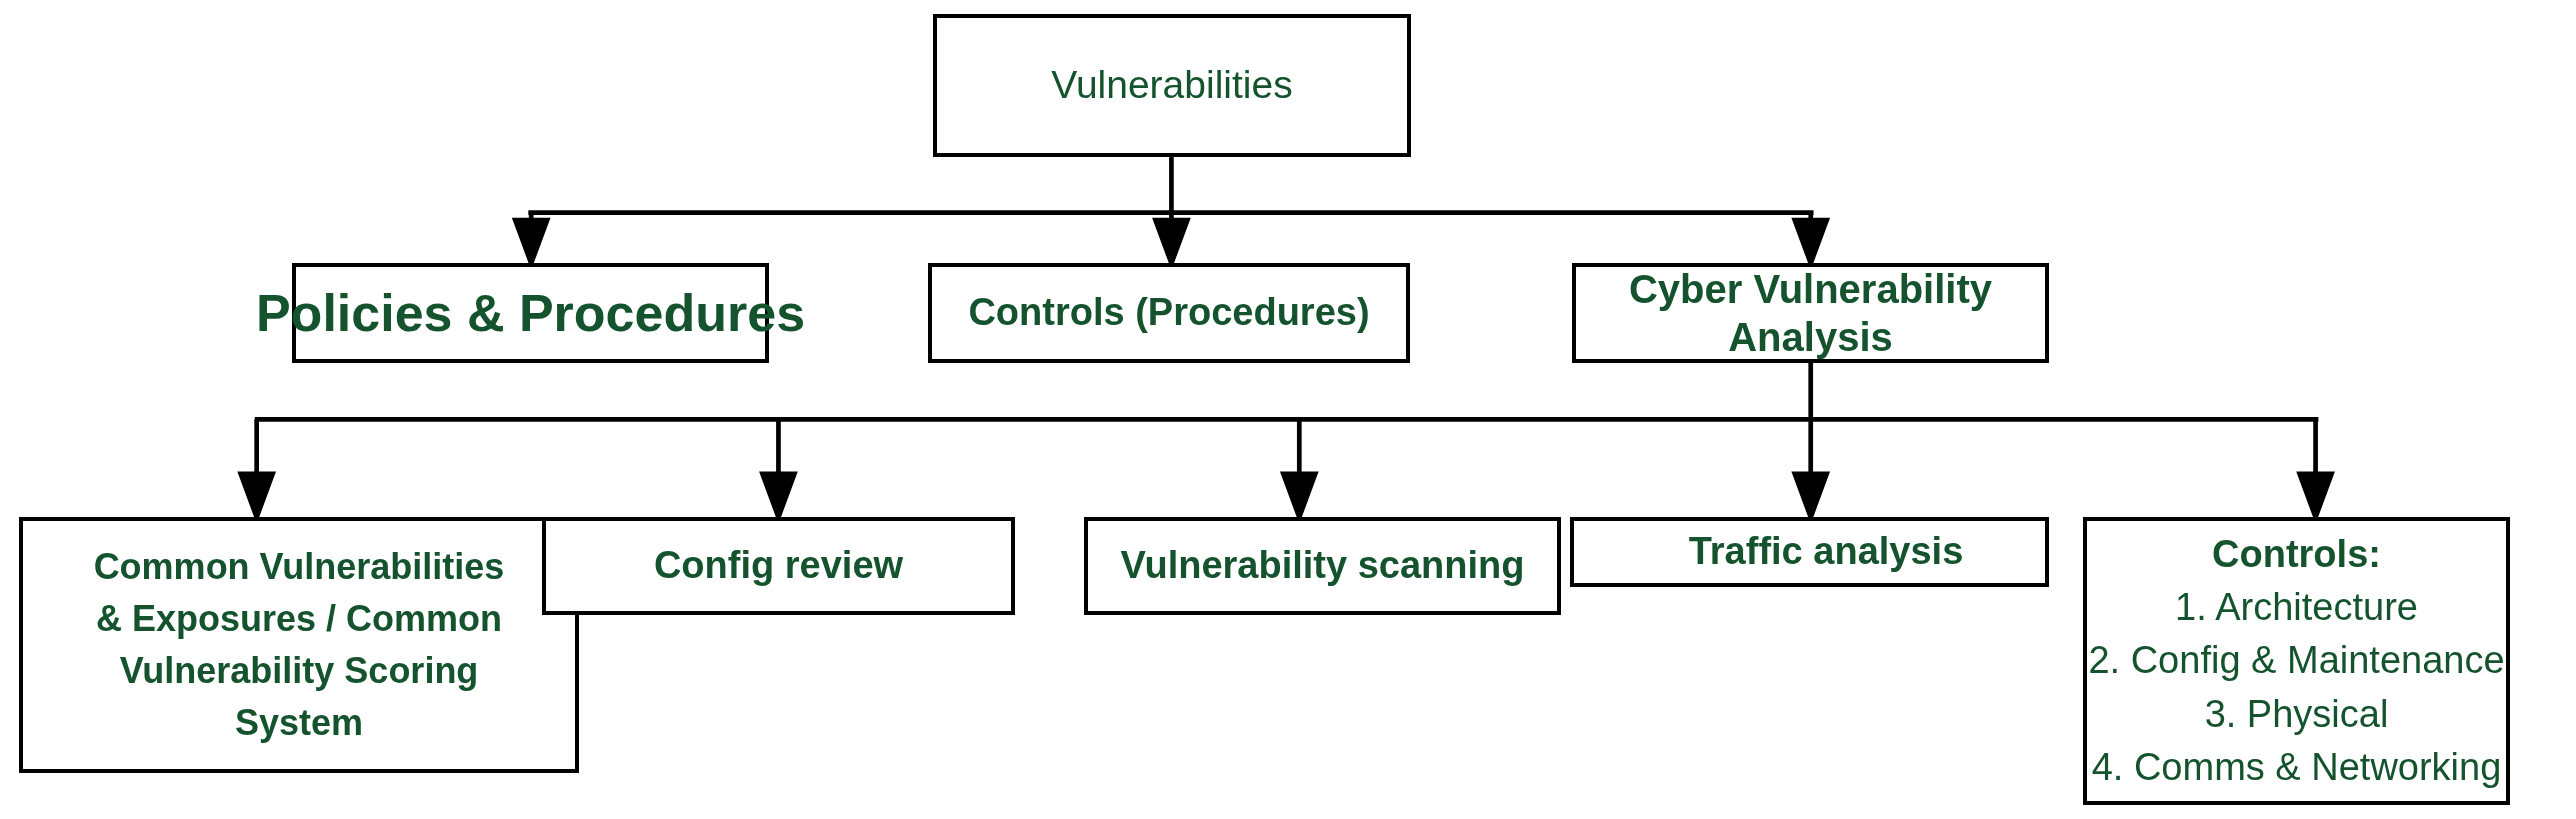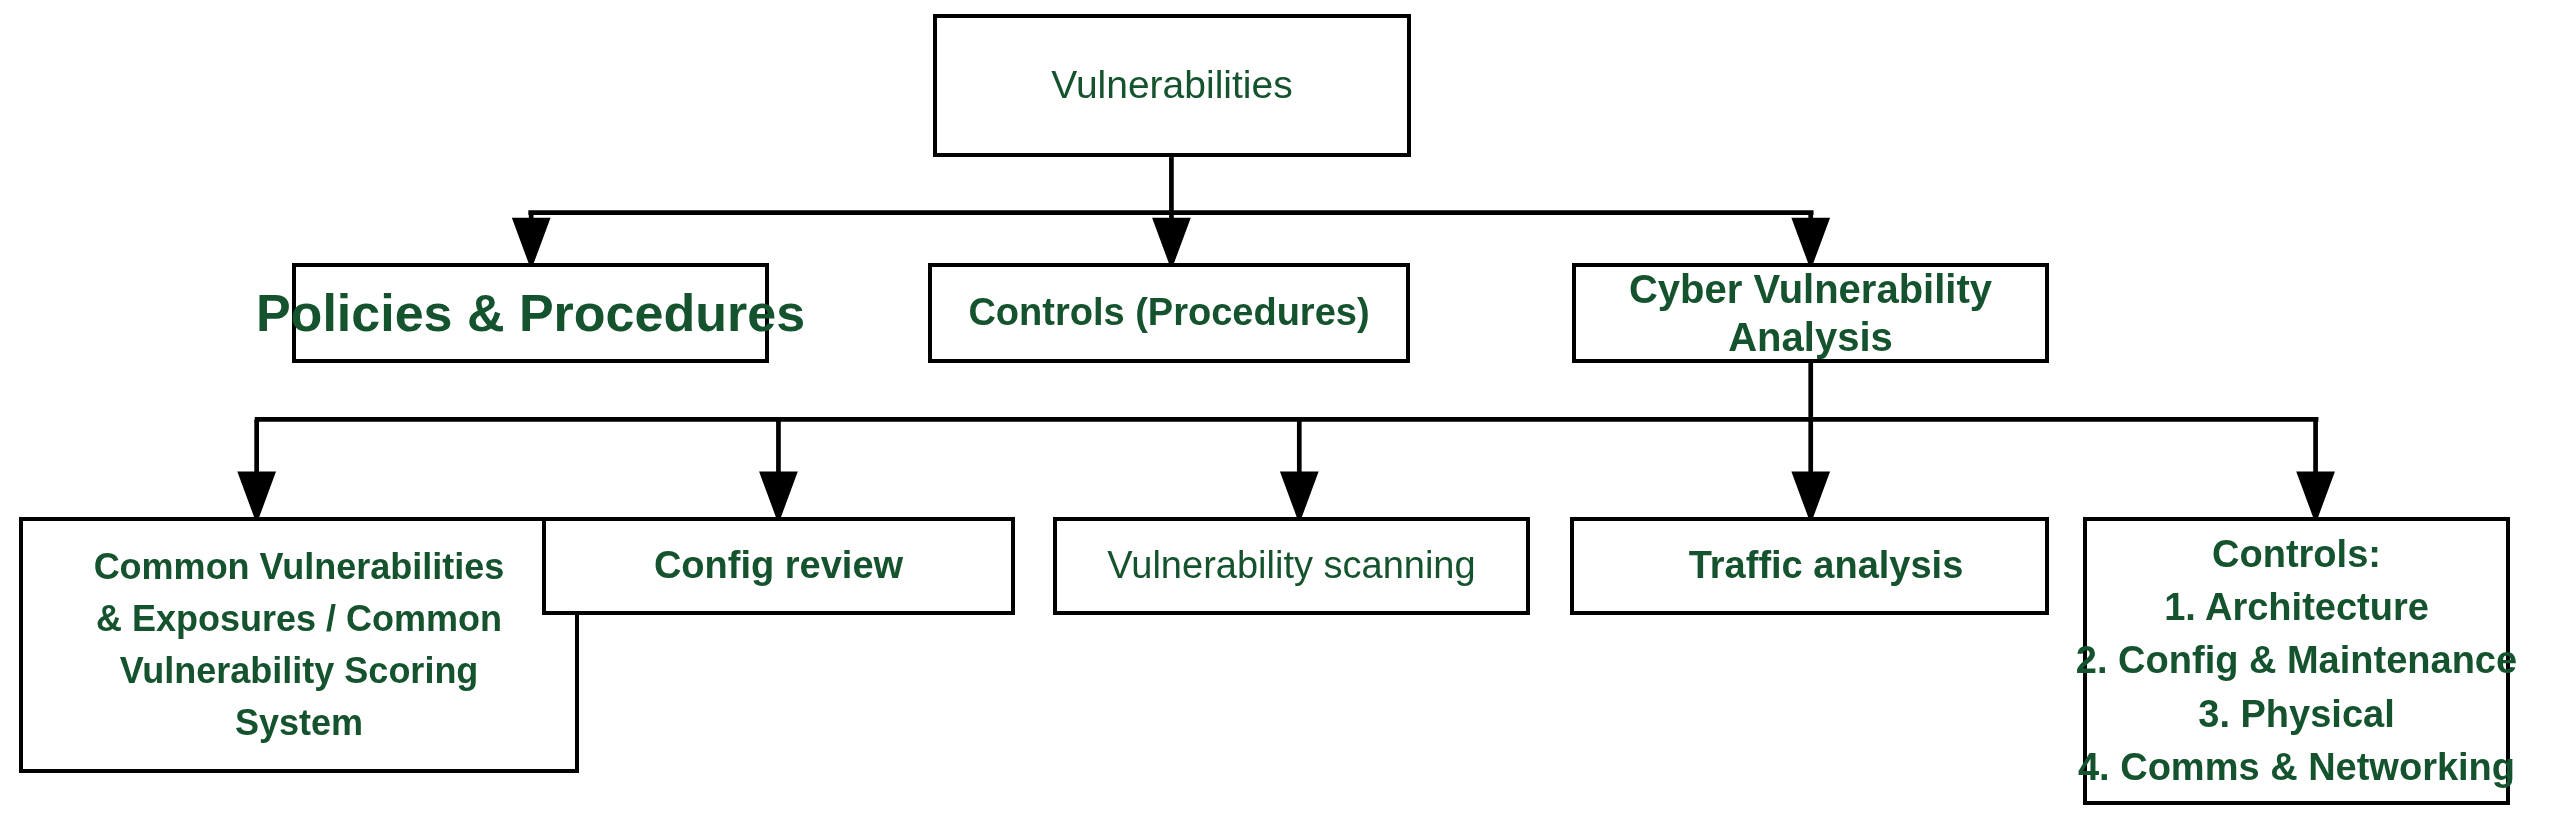--- a/index.html
+++ b/index.html
@@ -42,25 +42,25 @@
   #box-root        { left: 933px;  top: 14px;  width: 478px; height: 143px; font-size: 39px; font-weight: 400; }
   
   #box-policies    { left: 292px;  top: 263px; width: 477px; height: 100px; font-size: 52px; font-weight: 700; }
   #box-standards   { left: 928px;  top: 263px; width: 482px; height: 100px; font-size: 38px; font-weight: 700; }
   #box-cyber       { left: 1572px; top: 263px; width: 477px; height: 100px; font-size: 40px; font-weight: 700; }
   #box-cyber .lbl  { line-height: 1.2; }
   
   #box-cve         { left: 19px;   top: 517px; width: 560px; height: 256px; font-size: 36px; font-weight: 700; }
   #box-cve .lbl    { line-height: 1.45; }
   #box-config      { left: 542px;  top: 517px; width: 473px; height: 98px; font-size: 38px; font-weight: 700; }
-  #box-scanning    { left: 1053px; top: 517px; width: 477px; height: 98px; font-size: 38px; font-weight: 400; }
-  #box-traffic     { left: 1570px; top: 517px; width: 479px; height: 98px; font-size: 38px; font-weight: 700; padding-left: 33px; }
+  #box-scanning    { left: 1084px; top: 517px; width: 477px; height: 98px; font-size: 38px; font-weight: 700; }
+  #box-traffic     { left: 1570px; top: 517px; width: 479px; height: 70px; font-size: 38px; font-weight: 700; padding-left: 33px; }
   #box-controls    { left: 2083px; top: 517px; width: 427px; height: 288px; font-size: 38px; flex-direction: column; }
   #box-controls .ctl-title { font-weight: 700; line-height: 1.4; white-space: pre; }
-  #box-controls .ctl-item  { font-weight: 700; line-height: 1.4; white-space: pre; }
+  #box-controls .ctl-item  { font-weight: 400; line-height: 1.4; white-space: pre; }
 </style>
 </head>
 <body>
 
 <div class="canvas">
 
   <svg class="connectors" viewBox="0 0 2740 872" xmlns="http://www.w3.org/2000/svg">
     <g stroke="#000000" stroke-width="5" fill="#000000">
 
       <line x1="1246" y1="167" x2="1246" y2="226"></line>

